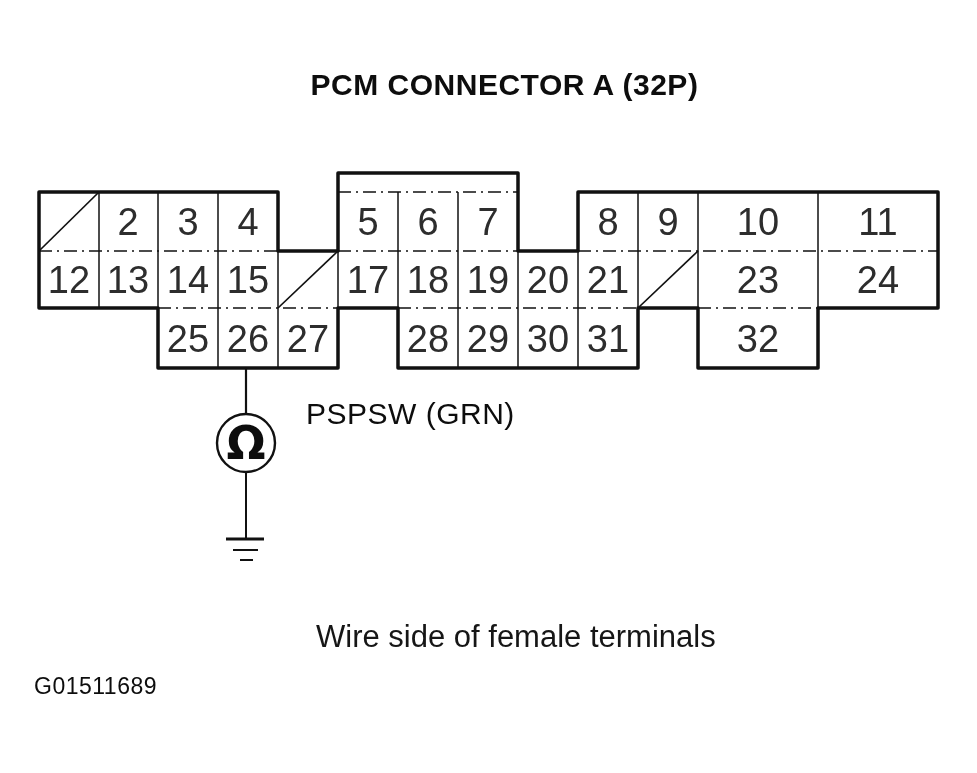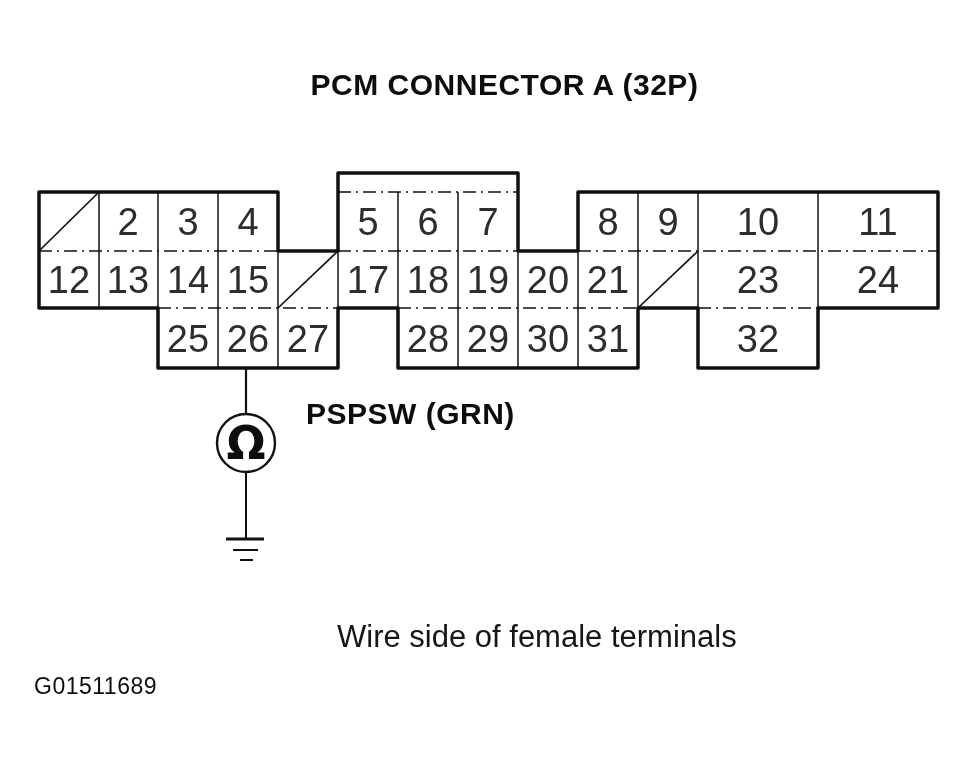--- a/index.html
+++ b/index.html
@@ -30,32 +30,31 @@
     font-weight: bold;
     letter-spacing: 0.5px;
     color: #0d0d0d;
     padding-left: 16px;
   }
   .wire-label {
     position: absolute;
     left: 306px;
     top: 397px;
     font-size: 30px;
-    font-weight: bold;
+    font-weight: normal;
     letter-spacing: 0.5px;
     color: #0d0d0d;
   }
   .caption {
     position: absolute;
     left: 316px;
     top: 619px;
     font-size: 31px;
     font-weight: normal;
     color: #161616;
-    margin-left: 21px;
   }
   .figure-id {
     position: absolute;
     left: 34px;
     top: 673px;
     font-size: 23px;
     font-weight: normal;
     letter-spacing: 0.5px;
     color: #0d0d0d;
   }

